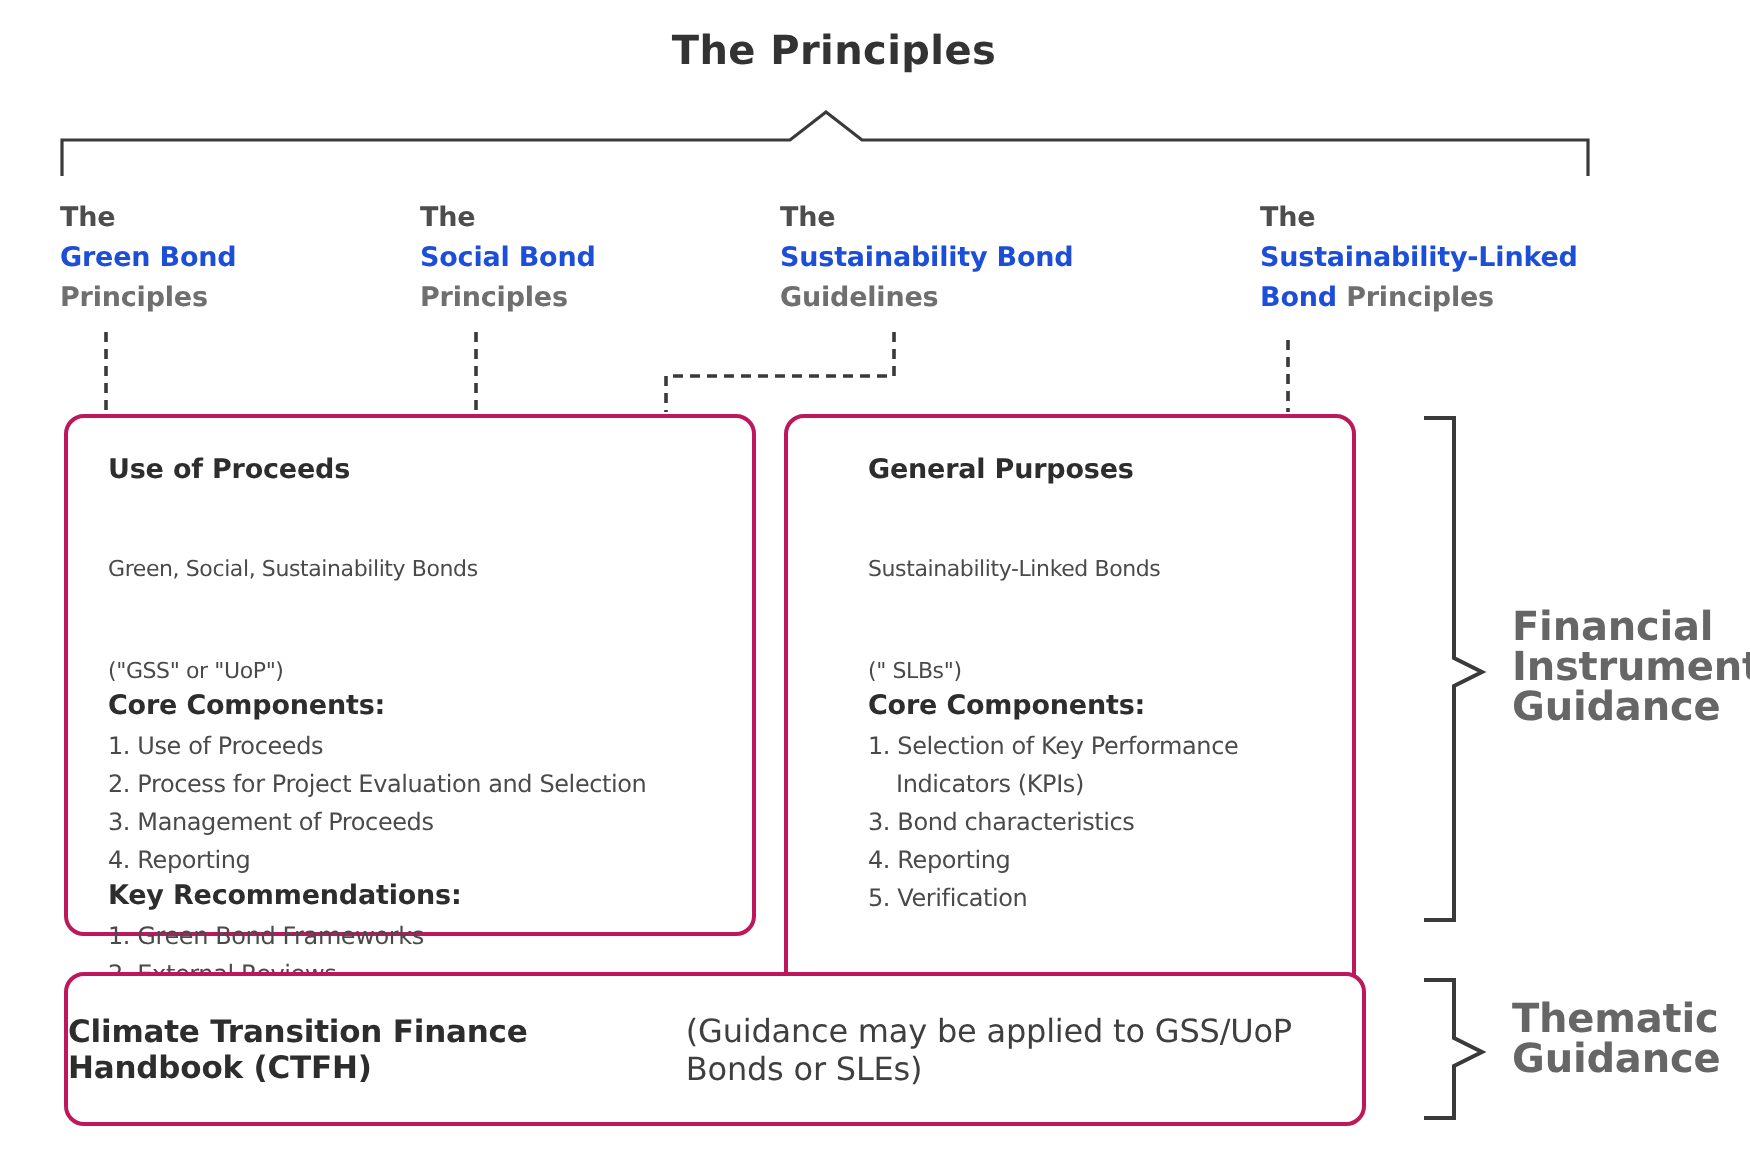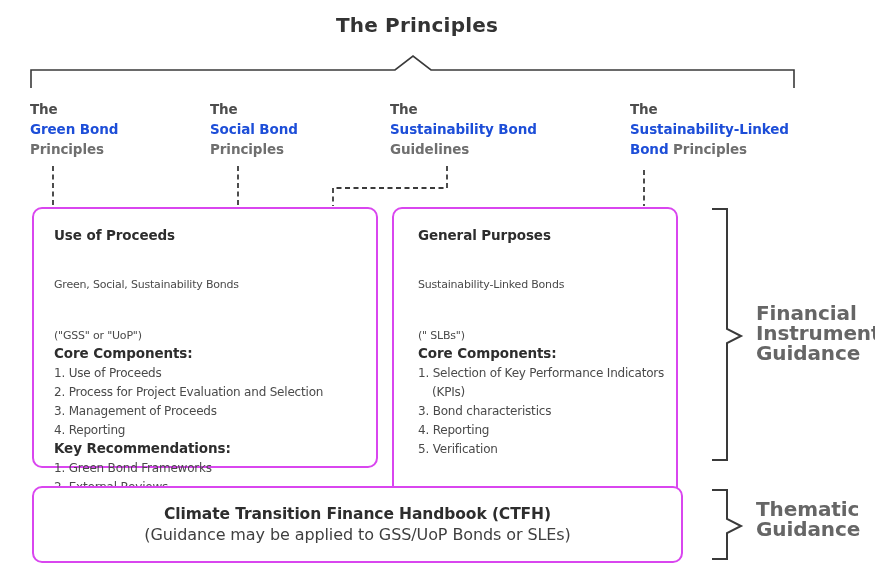--- a/index.html
+++ b/index.html
@@ -13,33 +13,33 @@
   .brace{fill:none;stroke:#3a3a3a;stroke-width:2;}
   .title{
     position:absolute;top:13px;left:0;width:834px;text-align:center;
     font-size:20px;font-weight:bold;color:#333333;letter-spacing:.2px;
   }
   .header{position:absolute;top:99px;font-size:13.5px;font-weight:bold;line-height:20px;letter-spacing:-.1px;}
   .h-pre{color:#4d4d4d;}
   .h-bold{color:#1d4ed8;}
   .h-gray{color:#6f6f6f;}
   .box{
-    position:absolute;border:2px solid #d946ef;border-radius:10px;
+    position:absolute;border:2px solid #be185d;border-radius:10px;
     background:#ffffff;box-sizing:border-box;
   }
   .left-box{left:32px;top:207px;width:346px;height:261px;padding:18px 5px 0 20px;}
-  .right-box{left:392px;top:207px;width:286px;height:327px;padding:18px 8px 0 24px;}
+  .right-box{left:392px;top:207px;width:286px;height:327px;padding:18px 8px 0 40px;}
   .box-title{font-size:13.5px;font-weight:bold;color:#2d2d2d;margin-bottom:3px;letter-spacing:-.1px;}
   .box-line{font-size:11px;color:#4a4a4a;line-height:19px;letter-spacing:-.2px;margin-top:32px;}
   .box-heading{font-size:13.5px;font-weight:bold;color:#2d2d2d;margin-bottom:3px;letter-spacing:-.1px;}
   .box-item{font-size:12px;color:#4a4a4a;line-height:19px;letter-spacing:-.2px;padding-left:14px;text-indent:-14px;}
   .left-box .box-item{white-space:nowrap;}
   .bottom-box{
     left:32px;top:486px;width:651px;height:77px;
-    display:flex;flex-direction:column;align-items:center;justify-content:center;gap:2px;
+    display:flex;flex-direction:row;align-items:center;justify-content:center;gap:2px;
   }
   .bb-title{font-size:15.5px;font-weight:bold;color:#2d2d2d;letter-spacing:-.1px;}
   .bb-sub{font-size:16px;color:#3f3f3f;letter-spacing:-.1px;}
   .brace-label{position:absolute;font-size:20px;font-weight:bold;color:#666666;line-height:20px;letter-spacing:-.1px;}
 </style>
 </head>
 <body>
 
 <div class="canvas">
 

